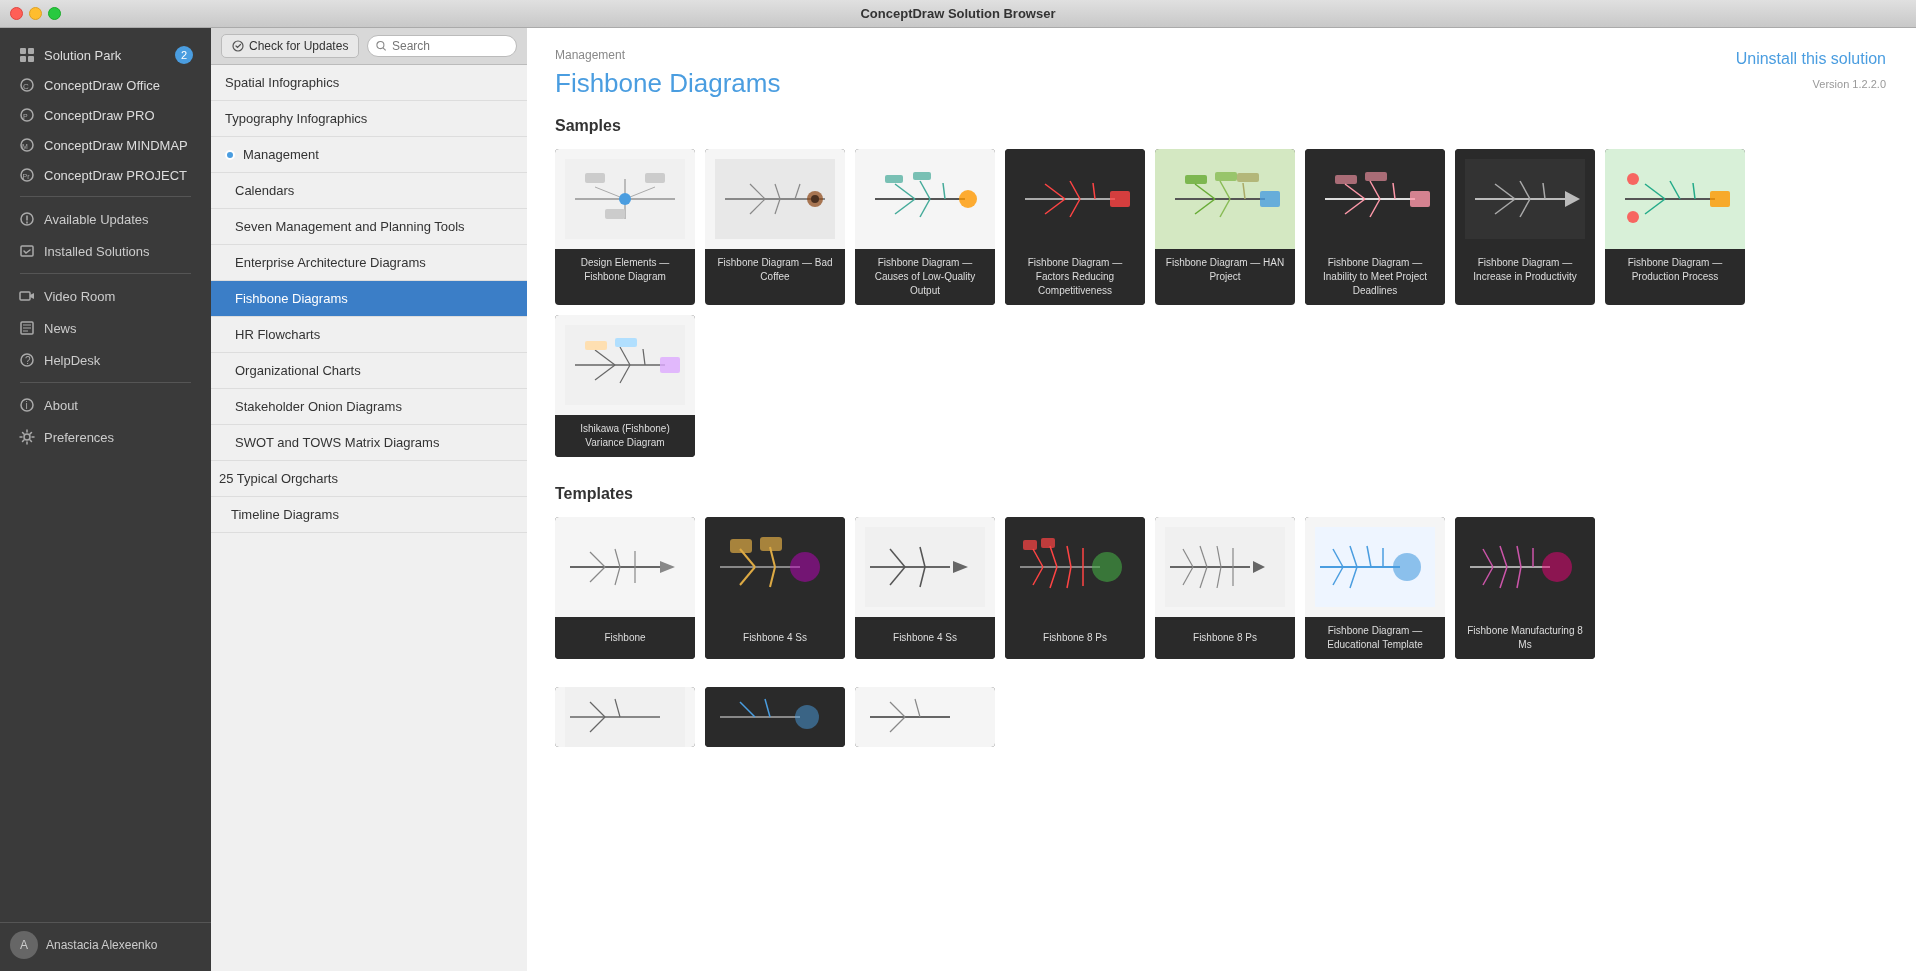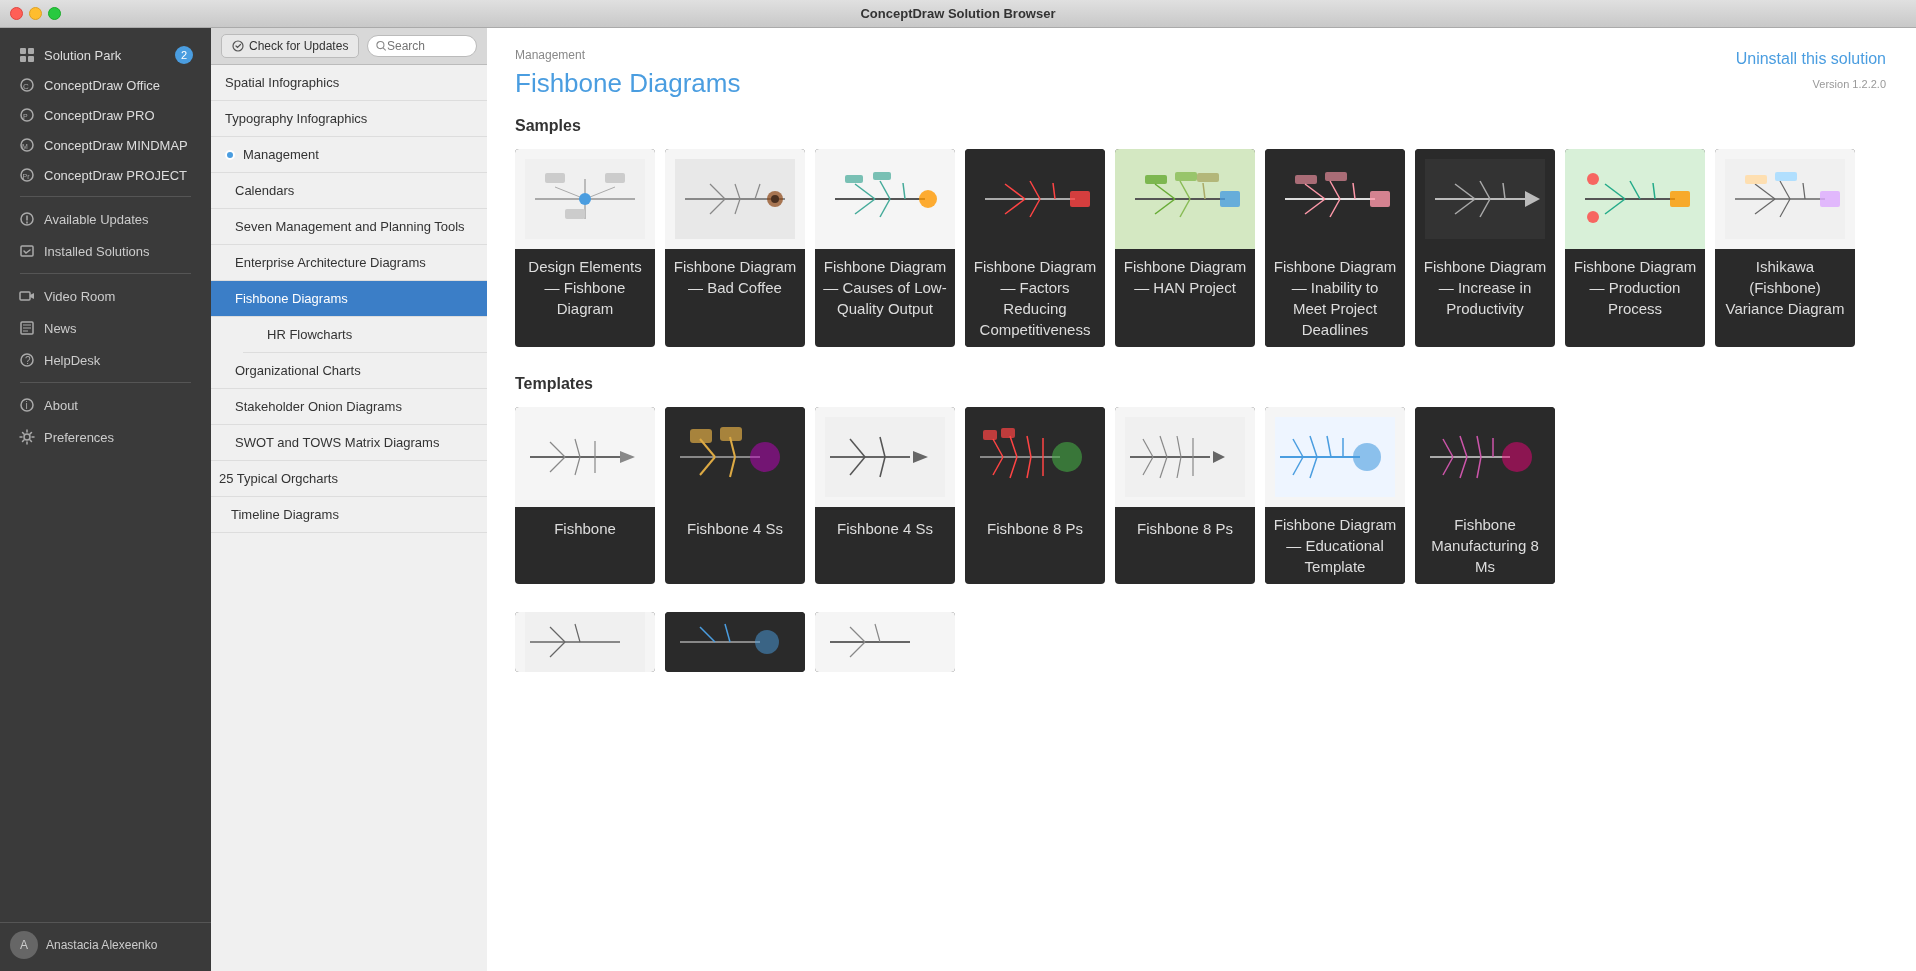--- a/index.html
+++ b/index.html
@@ -121,21 +121,21 @@
       background: #666;
       display: flex;
       align-items: center;
       justify-content: center;
       color: #ccc;
       font-size: 12px;
     }
 
     
     .solution-list {
-      width: 276px;
+      width: 316px;
       background: #f0f0f0;
       display: flex;
       flex-direction: column;
       flex-shrink: 0;
       overflow: hidden;
     }
     .solution-list-toolbar {
       background: #d8d8d8;
       padding: 6px 10px;
       display: flex;
@@ -157,20 +157,21 @@
       color: #333;
     }
     .search-box {
       flex: 1;
       display: flex;
       align-items: center;
       background: white;
       border: 1px solid #bbb;
       border-radius: 12px;
       padding: 3px 8px;
+      gap: 5px;
     }
     .search-box input {
       border: none;
       outline: none;
       font-size: 12px;
       background: transparent;
       width: 100%;
       color: #333;
     }
 
@@ -269,21 +270,21 @@
     }
     .thumb-img-light {
       background: #f5f5f5;
     }
     .thumb-img-dark {
       background: #2a2a2a;
     }
     .thumb-label {
       background: #2a2a2a;
       color: #ddd;
-      font-size: 15px;
+      font-size: 10px;
       padding: 7px 8px;
       text-align: center;
       line-height: 1.4;
       min-height: 42px;
       display: flex;
       align-items: center;
       justify-content: center;
     }
 
     
@@ -474,21 +475,21 @@
       <div class="solution-item">Typography Infographics</div>
 
       <div class="solution-item has-circle">
         <div class="active-circle"></div>
         <span>Management</span>
       </div>
       <div class="solution-item" style="padding-left: 24px;">Calendars</div>
       <div class="solution-item" style="padding-left: 24px;">Seven Management and Planning Tools</div>
       <div class="solution-item" style="padding-left: 24px;">Enterprise Architecture Diagrams</div>
       <div class="solution-item active" style="padding-left: 24px;">Fishbone Diagrams</div>
-      <div class="solution-item" style="padding-left: 24px; margin-left: 32px;">HR Flowcharts</div>
+      <div class="solution-item" style="padding-left: 24px;">HR Flowcharts</div>
       <div class="solution-item" style="padding-left: 24px;">Organizational Charts</div>
       <div class="solution-item" style="padding-left: 24px;">Stakeholder Onion Diagrams</div>
       <div class="solution-item" style="padding-left: 24px;">SWOT and TOWS Matrix Diagrams</div>
       <div class="solution-item" style="padding-left: 8px;">25 Typical Orgcharts</div>
       <div class="solution-item" style="padding-left: 20px;">Timeline Diagrams</div>
     </div>
   </div>
 
   <div class="main-content">
     <div class="breadcrumb">Management</div>

